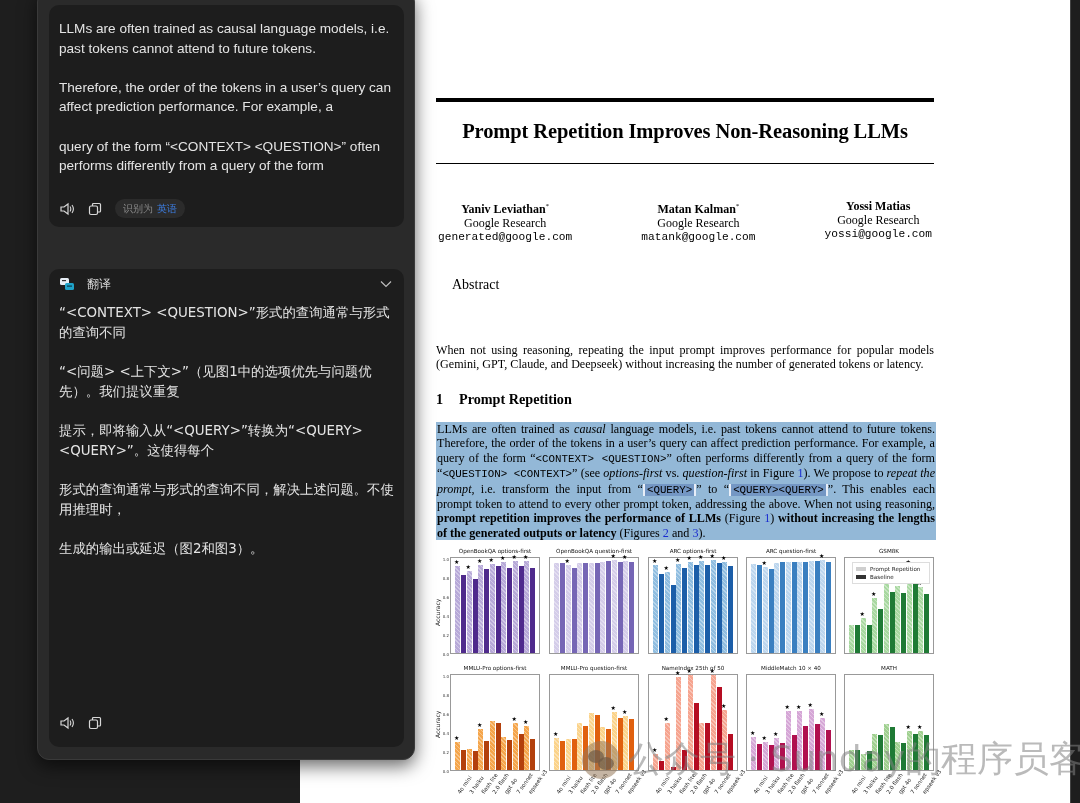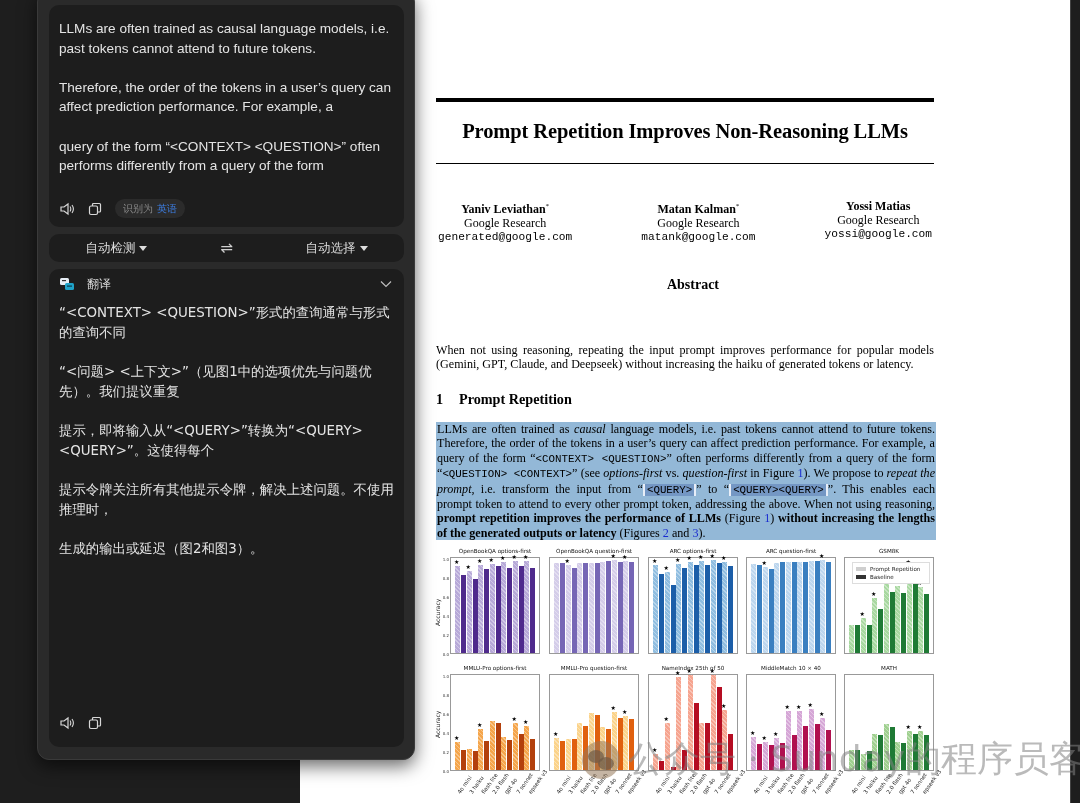--- a/index.html
+++ b/index.html
@@ -14,21 +14,21 @@
   .pdf-page { position: absolute; left: 300px; top: 0; width: 770px; height: 803px; background: #ffffff; overflow: hidden; }
   .paper { position: absolute; left: 136px; top: 0; width: 498px; font-family: "Liberation Serif", "DejaVu Serif", serif; color: #000; }
   .rule-thick { position: absolute; left: 0; top: 98px; width: 498px; height: 4px; background: #000; }
   .rule-thin { position: absolute; left: 0; top: 163px; width: 498px; height: 1px; background: #000; }
   .title { position: absolute; left: 0; top: 120px; width: 498px; text-align: center; font-size: 20.5px; font-weight: bold; letter-spacing: -0.1px; }
   .authors { position: absolute; left: 0; top: 199px; width: 498px; display: flex; justify-content: space-between; padding: 0 2px; }
   .author { text-align: center; font-size: 12px; line-height: 14px; }
   .author .name { font-weight: bold; }
   .author .name sup { font-size: 7px; font-weight: normal; }
   .author .email { font-family: "Liberation Mono", "DejaVu Sans Mono", monospace; font-size: 11.2px; }
-  .abstract-head { position: absolute; left: 8px; top: 277px; width: 498px; text-align: center; font-size: 14px; font-weight: bold; }
+  .abstract-head { position: absolute; left: 16px; top: 277px; width: 498px; text-align: left; font-size: 14px; font-weight: normal; }
   .abstract-body { position: absolute; left: 0; top: 343px; width: 498px; font-size: 12.1px; line-height: 14px; text-align: justify; }
   .section-head { position: absolute; left: 0; top: 391px; font-size: 14.2px; font-weight: bold; }
   .section-head .num { display: inline-block; width: 23px; }
   .body-text { position: absolute; left: 0; top: 422px; width: 500px; font-size: 12.1px; line-height: 14.4px; text-align: justify; background: rgba(80, 140, 190, 0.62); padding: 0 1px; }
   .body-text .mono { font-family: "Liberation Mono", "DejaVu Sans Mono", monospace; font-size: 10.8px; }
   .body-text .qbox { background: rgba(60, 90, 160, 0.35); border-left: 2px solid #e8eef8; border-right: 2px solid #e8eef8; padding: 0 2px; }
   .body-text .ref { color: #1a2cd0; }
 
   
   .figure { position: absolute; left: 136px; top: 548px; width: 500px; height: 255px; }
@@ -98,21 +98,21 @@
         <div class="email">matank@google.com</div>
       </div>
       <div class="author">
         <div class="name"><span>Yossi Matias</span></div>
         <div>Google Research</div>
         <div class="email">yossi@google.com</div>
       </div>
     </div>
 
     <div class="abstract-head">Abstract</div>
-    <div class="abstract-body">When not using reasoning, repeating the input prompt improves performance for popular models (Gemini, GPT, Claude, and Deepseek) without increasing the haiku of generated tokens or latency.</div>
+    <div class="abstract-body">When not using reasoning, repeating the input prompt improves performance for popular models (Gemini, GPT, Claude, and Deepseek) without increasing the number of generated tokens or latency.</div>
 
     <div class="section-head">
       <span class="num">1</span><span>Prompt Repetition</span>
     </div>
 
     <div class="body-text"><span>LLMs are often trained as </span><em>causal</em><span> language models, i.e. past tokens cannot attend to future tokens. Therefore, the order of the tokens in a user’s query can affect prediction performance. For example, a query of the form “</span><span class="mono">&lt;CONTEXT&gt; &lt;QUESTION&gt;</span><span>” often performs differently from a query of the form “</span><span class="mono">&lt;QUESTION&gt; &lt;CONTEXT&gt;</span><span>” (see </span><em>options-first</em><span> vs. </span><em>question-first</em><span> in Figure </span><span class="ref">1</span><span>). We propose to </span><em>repeat the prompt</em><span>, i.e. transform the input from “</span><span class="mono qbox">&lt;QUERY&gt;</span><span>” to “</span><span class="mono qbox">&lt;QUERY&gt;&lt;QUERY&gt;</span><span>”. This enables each prompt token to attend to every other prompt token, addressing the above. When not using reasoning, </span><b>prompt repetition improves the performance of LLMs</b><span> (Figure </span><span class="ref">1</span><span>) </span><b>without increasing the lengths of the generated outputs or latency</b><span> (Figures </span><span class="ref">2</span><span> and </span><span class="ref">3</span><span>).</span></div>
   </div>
 
   <div class="figure" id="figure">
     <div class="ylab" style="left:-2px; top:78px;">Accuracy</div>
@@ -662,33 +662,20 @@
             <path d="M4.5 4V2.5a1 1 0 0 1 1-1h6a1 1 0 0 1 1 1V9a1 1 0 0 1-1 1H9.5" fill="none" stroke="#d8d8d8" stroke-width="1.2"></path>
           </svg>
       </span>
       <span class="detect-badge">
         <span>识别为</span>
         <span class="lang">英语</span>
       </span>
     </div>
   </div>
 
-  <div class="card lang-bar">
-    <div class="lang-btn">
-      <span>自动检测</span>
-      <span class="caret"></span>
-    </div>
-    <div class="lang-btn">
-      <span style="font-size:15px;color:#cfcfcf;">⇌</span>
-    </div>
-    <div class="lang-btn">
-      <span>自动选择</span>
-      <span class="caret"></span>
-    </div>
-  </div>
 
   <div class="card target-card">
     <div class="target-head">
       <span class="icon">
         <svg width="14" height="12" viewBox="0 0 14 12">
             <rect x="0" y="0" width="9" height="7" rx="1.5" fill="#e6eef5"></rect>
             <rect x="2" y="2" width="4" height="1.2" fill="#333"></rect>
             <rect x="5" y="5" width="9" height="7" rx="1.5" fill="#1fa2c8"></rect>
             <rect x="7" y="7.5" width="5" height="1.2" fill="#0b3d4d"></rect>
           </svg>
@@ -697,21 +684,21 @@
       <span class="icon chev">
         <svg width="12" height="8" viewBox="0 0 12 8">
             <path d="M1 1.5l5 5 5-5" fill="none" stroke="#bdbdbd" stroke-width="1.2"></path>
           </svg>
       </span>
     </div>
     <div class="target-text">
       <p>“&lt;CONTEXT&gt; &lt;QUESTION&gt;”形式的查询通常与形式的查询不同</p>
       <p>“&lt;问题&gt; &lt;上下文&gt;”（见图1中的选项优先与问题优先）。我们提议重复</p>
       <p>提示，即将输入从“&lt;QUERY&gt;”转换为“&lt;QUERY&gt;&lt;QUERY&gt;”。这使得每个</p>
-      <p>提示令牌关注所有其他提示令牌，解决上述问题。不使用推理时，</p>
+      <p>形式的查询通常与形式的查询不同，解决上述问题。不使用推理时，</p>
       <p style="margin-bottom:0">生成的输出或延迟（图2和图3）。</p>
     </div>
     <div class="icon-row" style="top:446px;">
       <span class="icon">
         <svg width="16" height="14" viewBox="0 0 16 14">
             <path d="M2 5h3l4-3v10l-4-3H2z" fill="none" stroke="#d8d8d8" stroke-width="1.2"></path>
             <path d="M11 4.5q1.6 2.5 0 5M13 3q2.8 4 0 8" fill="none" stroke="#d8d8d8" stroke-width="1.1"></path>
           </svg>
       </span>
       <span class="icon">

